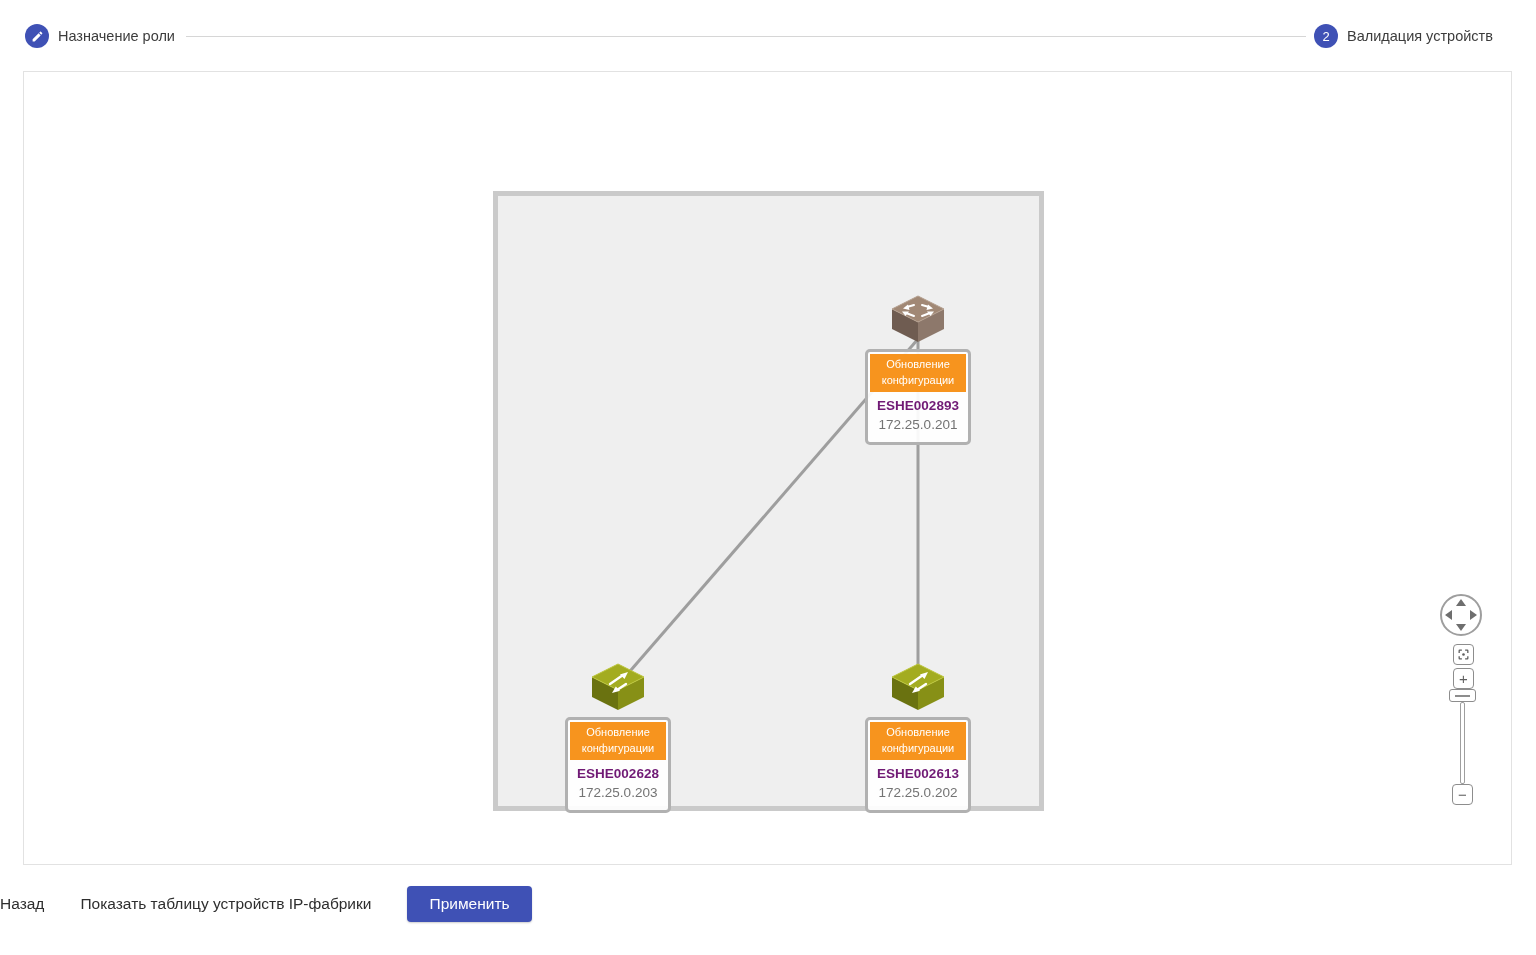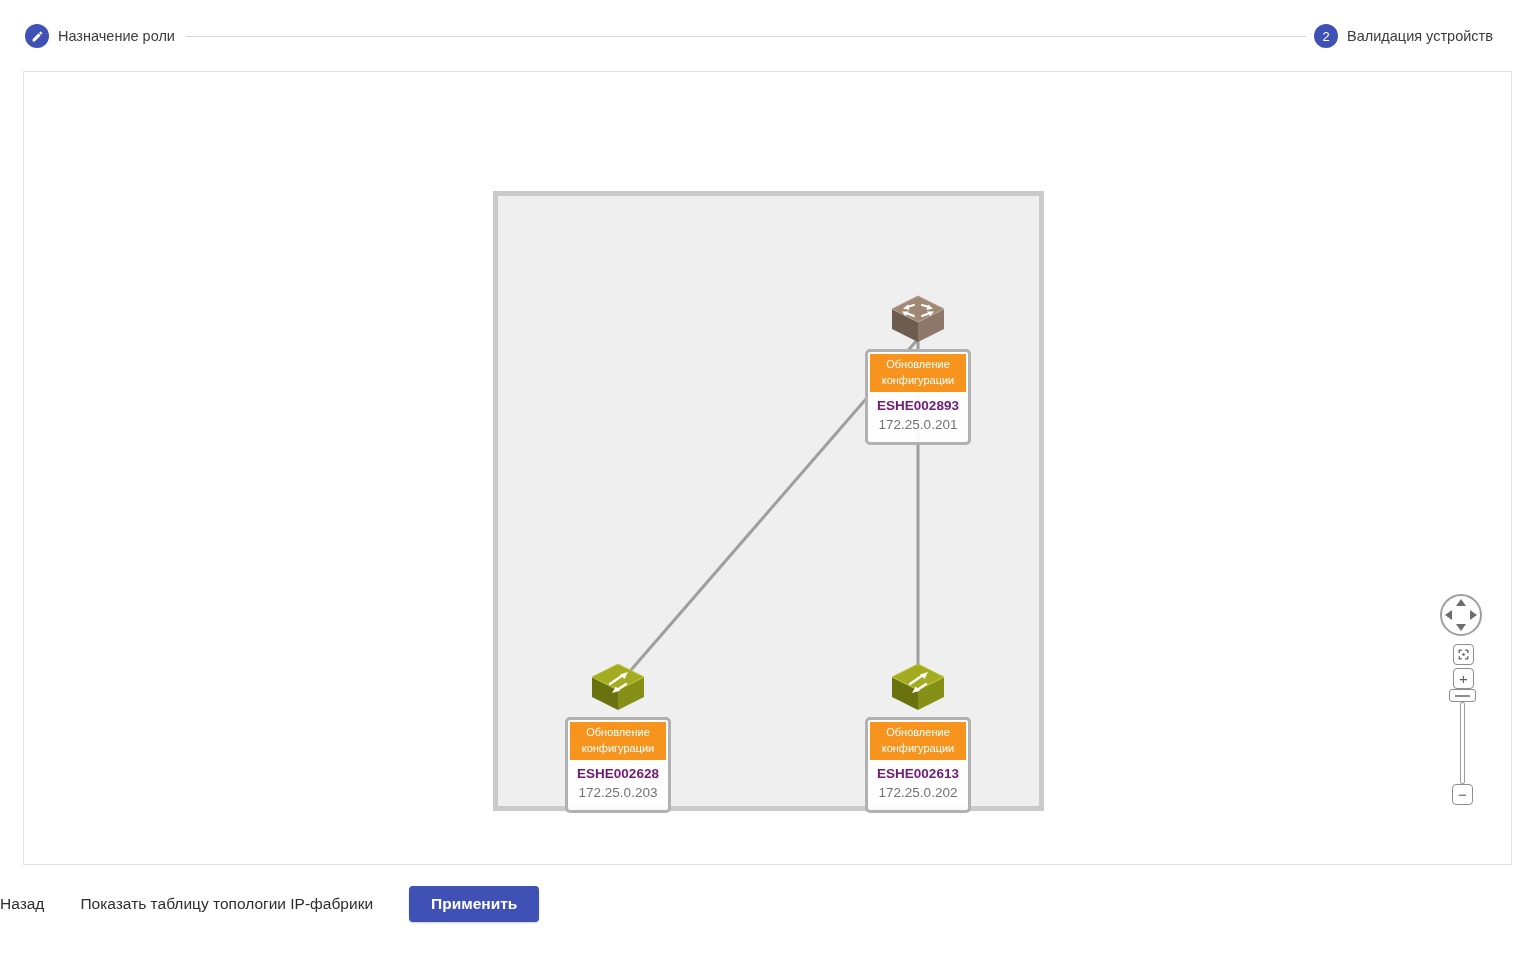--- a/index.html
+++ b/index.html
@@ -68,21 +68,21 @@
     height: 1.5px; background: #8d8d8d; }
   .zoom-track { position: absolute; left: 1436px; top: 630px; width: 5px; height: 82px;
     background: #fff; border: 1.5px solid #9e9e9e; border-radius: 2px; }
 
   
   .footer { position: absolute; left: 0; top: 885px; width: 1536px; height: 38px;
     display: flex; align-items: center; gap: 36px; }
   .text-btn { background: none; border: none; font-family: inherit; font-size: 15.5px;
     font-weight: 500; color: #2e2e2e; cursor: pointer; white-space: nowrap; }
   .apply-btn { background: #3f51b5; border: none; border-radius: 4px; color: #ffffff;
-    font-family: inherit; font-size: 15.5px; font-weight: 700; padding: 9px 22px;
+    font-family: inherit; font-size: 15.5px; font-weight: 400; padding: 9px 22px;
     cursor: pointer; box-shadow: 0 1px 2px rgba(0,0,0,0.2); }
 </style>
 </head>
 <body>
 
 <div class="stepper">
   <div class="step step-1">
     <span class="step-badge">
       <svg width="13" height="13" viewBox="0 0 24 24" fill="#ffffff">
         <path d="M3 17.25V21h3.75L17.81 9.94l-3.75-3.75L3 17.25zM20.71 7.04c.39-.39.39-1.02 0-1.41l-2.34-2.34c-.39-.39-1.02-.39-1.41 0l-1.83 1.83 3.75 3.75 1.83-1.83z"></path>
@@ -186,15 +186,15 @@
     </svg>
   </div>
   <div class="sq-btn btn-plus">+</div>
   <div class="zoom-handle"></div>
   <div class="zoom-track"></div>
   <div class="sq-btn btn-minus">−</div>
 </div>
 
 <div class="footer">
   <button class="text-btn">Назад</button>
-  <button class="text-btn">Показать таблицу топологии IP-фабрики</button>
+  <button class="text-btn">Показать таблицу устройств IP-фабрики</button>
   <button class="apply-btn">Применить</button>
 </div>
 
 </body></html>

